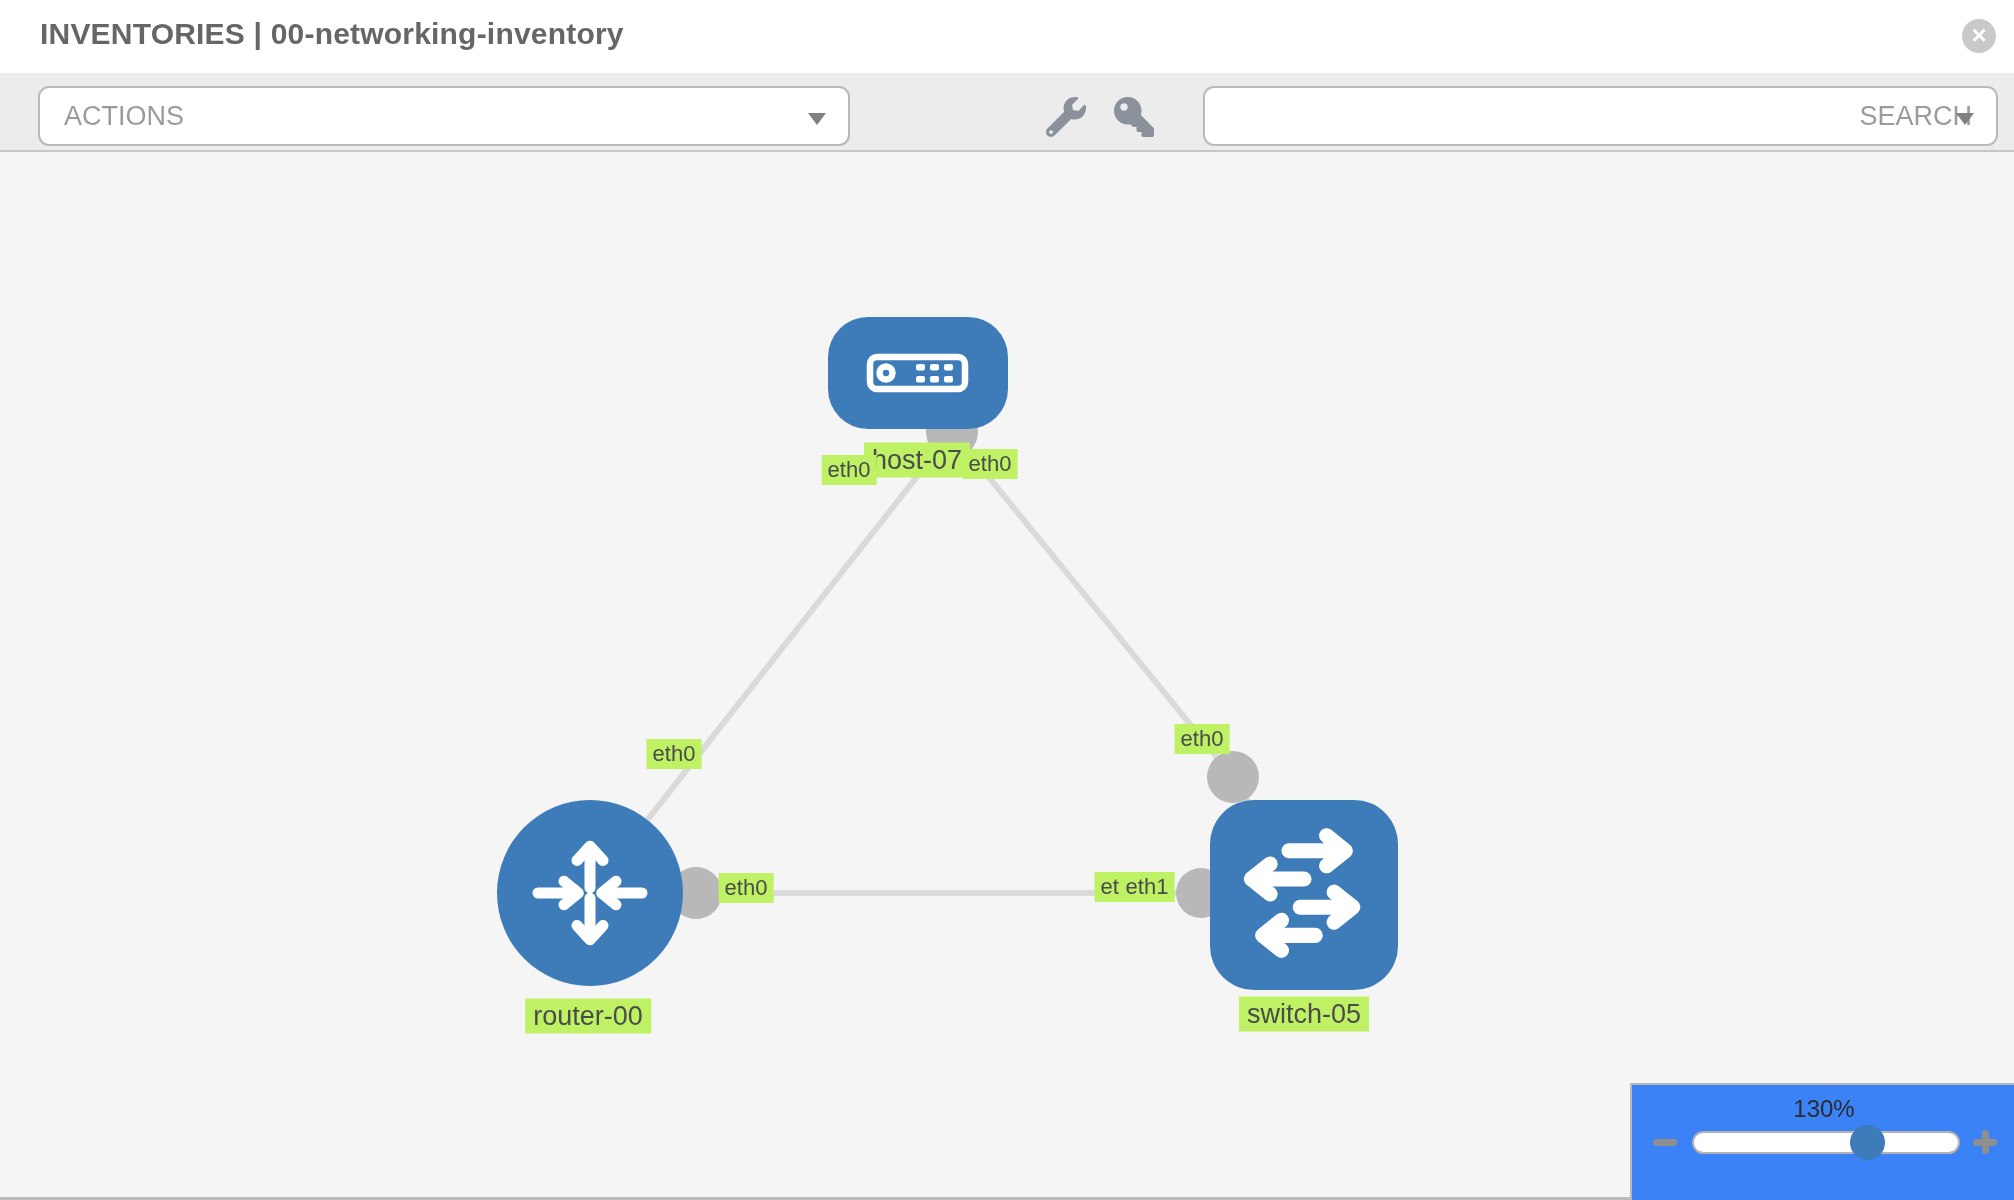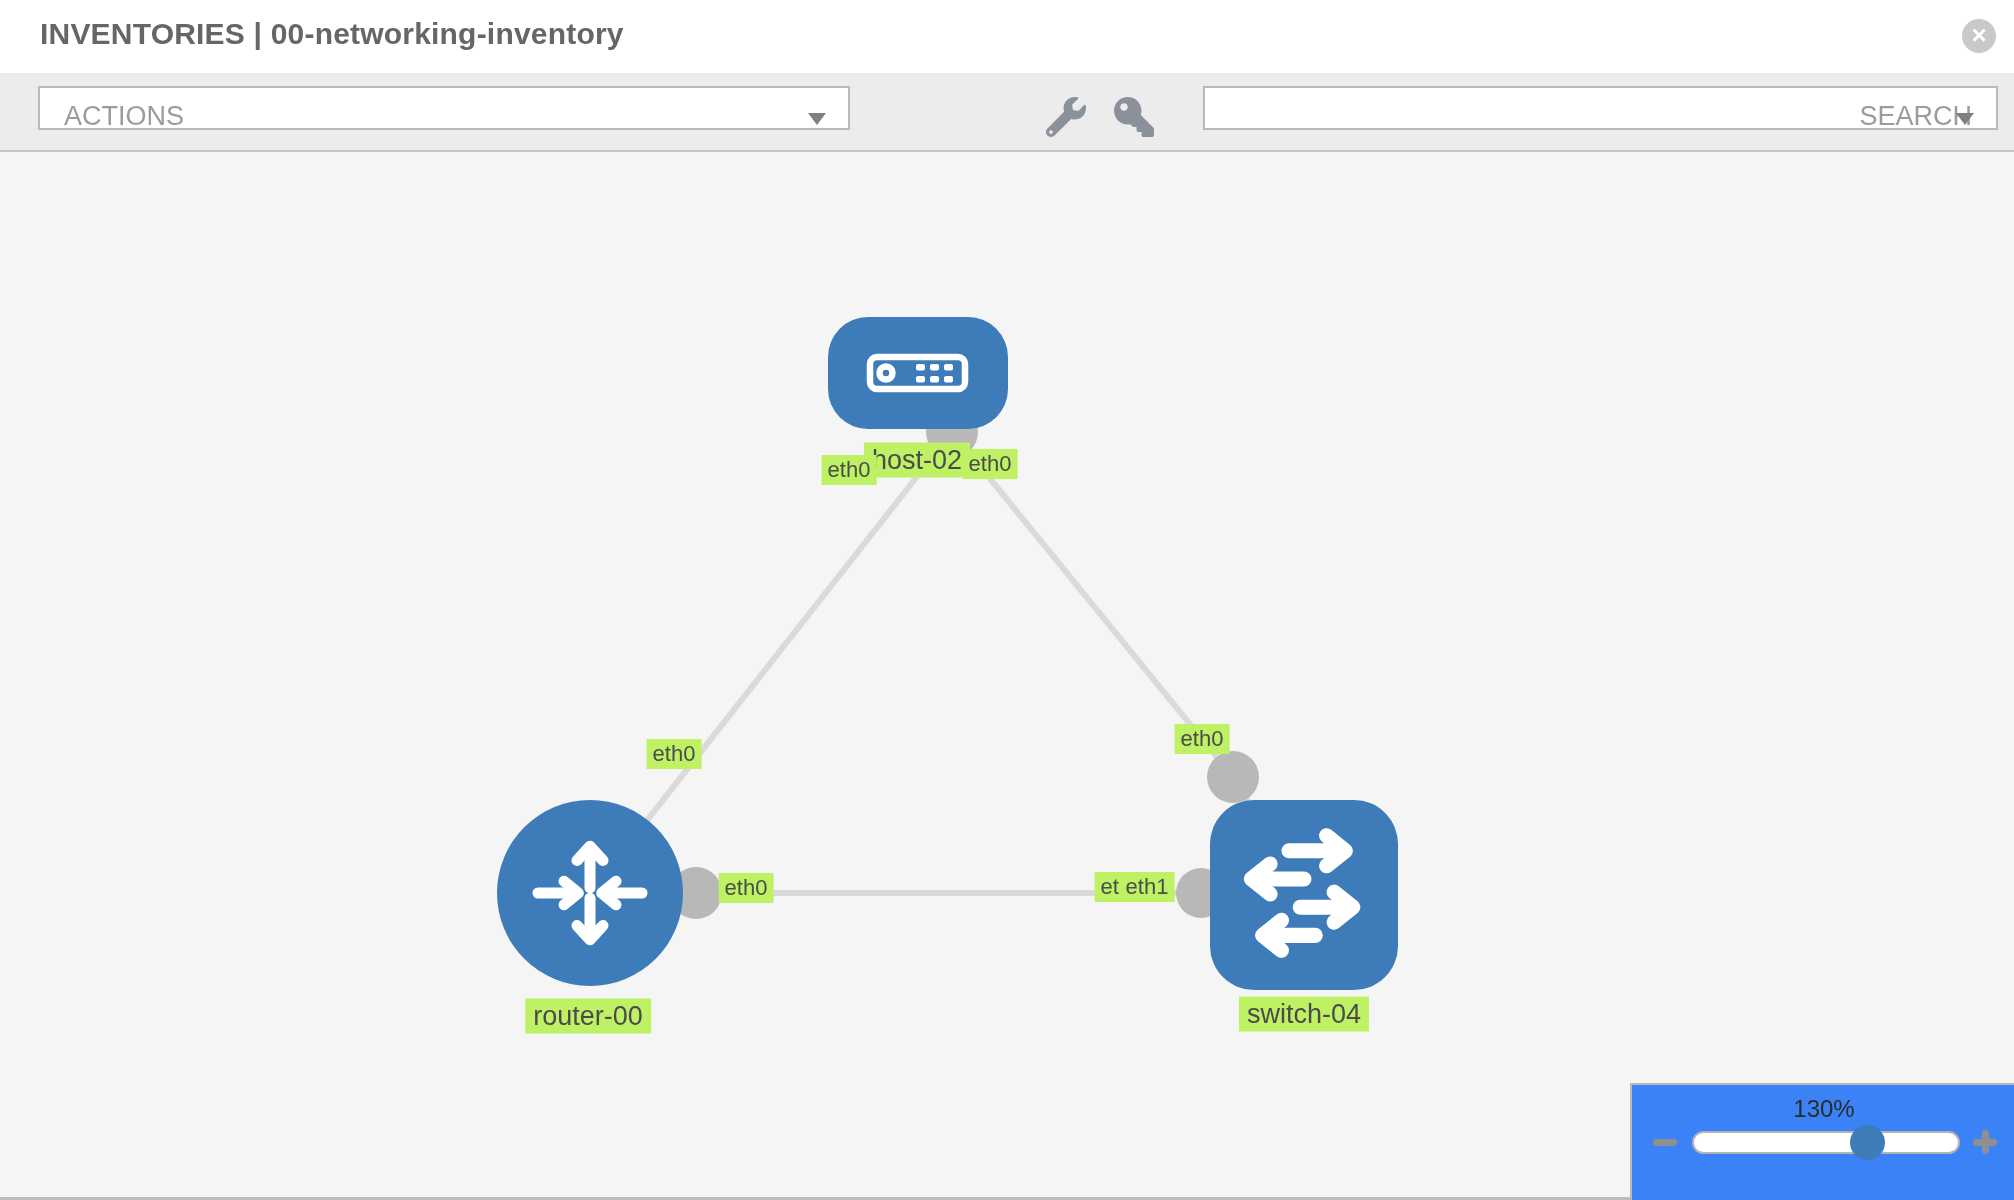--- a/index.html
+++ b/index.html
@@ -11,22 +11,22 @@
             background:#ffffff; border-bottom:3px solid #b9b9b9; z-index:10; }
   .page-title { position:absolute; left:40px; top:17px; font-size:30px; font-weight:bold;
                 color:#666666; letter-spacing:0.2px; }
   .close-btn { position:absolute; right:18px; top:19px; width:34px; height:34px;
                border-radius:50%; background:#c9c9c9; color:#ffffff; text-align:center;
                line-height:32px; font-size:26px; font-weight:bold; cursor:pointer; }
 
   
   .toolbar { position:absolute; left:0; top:73px; width:2014px; height:79px;
              background:#ececec; border-bottom:2px solid #c6c6c6; z-index:10; }
-  .select-box { position:absolute; top:13px; height:44px; background:#ffffff;
-                border:2px solid #b9b9b9; border-radius:0; color:#9b9b9b;
+  .select-box { position:absolute; top:13px; height:60px; background:#ffffff;
+                border:2px solid #b9b9b9; border-radius:11px; color:#9b9b9b;
                 font-size:27px; line-height:56px; padding:0 24px; cursor:pointer; }
   .select-box .caret { position:absolute; right:22px; top:25px; width:0; height:0;
                        border-left:9px solid transparent; border-right:9px solid transparent;
                        border-top:12px solid #808080; }
   .actions-box { left:38px; width:812px; }
   .search-box  { left:1203px; width:795px;text-align:right; }
   .tool-btn { position:absolute; top:24px; width:40px; height:40px; cursor:pointer; }
   .tool-btn svg { width:100%; height:100%; fill:#8b919b; }
   .wrench-btn { left:1046px; }
   .key-btn    { left:1114px; }
@@ -145,23 +145,23 @@
         <line x1="50" y1="42" x2="28" y2="42"></line>
         <polyline points="32,34 22,42 32,50"></polyline>
         <line x1="48" y1="57" x2="72" y2="57"></line>
         <polyline points="66,49 76,57 66,65"></polyline>
         <line x1="56" y1="72" x2="34" y2="72"></line>
         <polyline points="38,64 28,72 38,80"></polyline>
       </g>
     </g>
   </svg>
 
-  <div class="chip node-chip" style="left:917px; top:306px;">host-02</div>
+  <div class="chip node-chip" style="left:917px; top:306px;">host-07</div>
   <div class="chip node-chip" style="left:588px; top:862px;">router-00</div>
-  <div class="chip node-chip" style="left:1304px; top:860px;">switch-04</div>
+  <div class="chip node-chip" style="left:1304px; top:860px;">switch-05</div>
 
   <div class="chip if-chip" style="left:849px; top:316px;">eth0</div>
   <div class="chip if-chip" style="left:990px; top:310px;">eth0</div>
   <div class="chip if-chip" style="left:674px; top:600px;">eth0</div>
   <div class="chip if-chip" style="left:746px; top:734px;">eth0</div>
   <div class="chip if-chip" style="left:1122px; top:733px; z-index:2;">eth0</div>
   <div class="chip if-chip" style="left:1147px; top:733px; z-index:3;">eth1</div>
   <div class="chip if-chip" style="left:1202px; top:585px;">eth0</div>
 </div>
 

